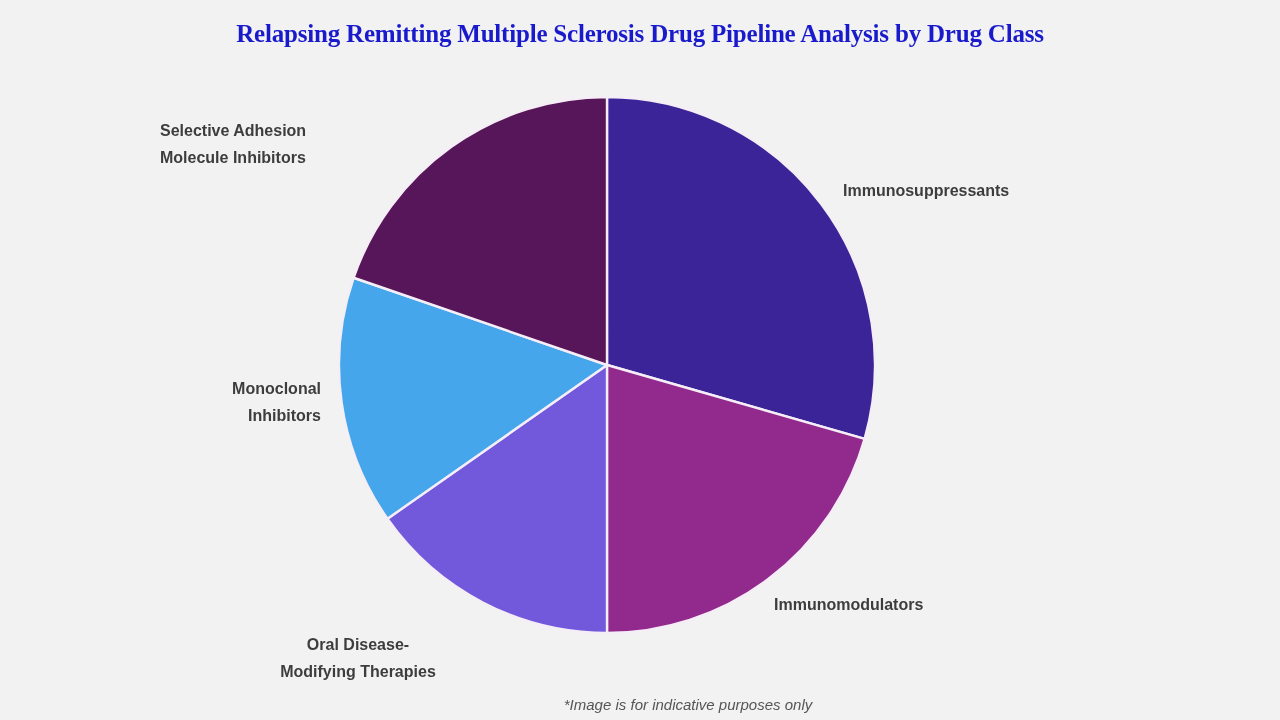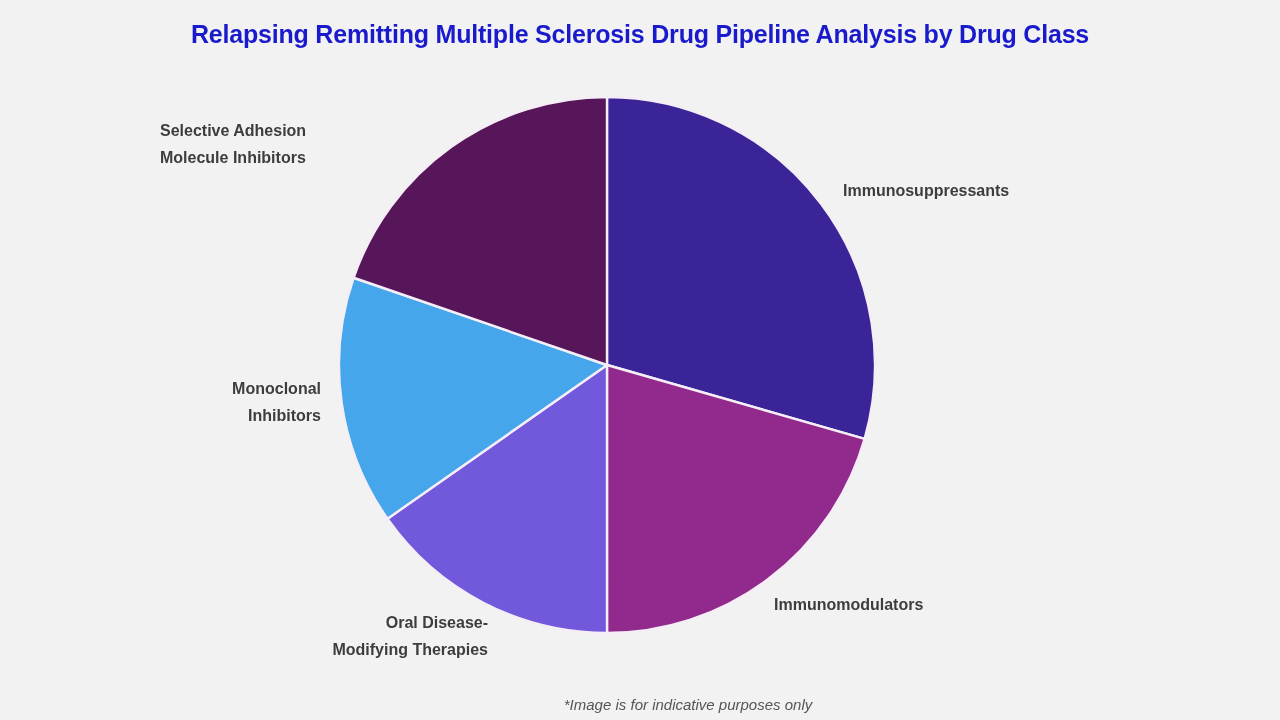--- a/index.html
+++ b/index.html
@@ -24,39 +24,40 @@
     position: absolute;
     top: 20px;
     left: 0;
     width: 1280px;
     text-align: center;
     font-size: 25px;
     font-weight: bold;
     color: #1a1acd;
     letter-spacing: -0.2px;
     white-space: nowrap;
+    font-family: Liberation Serif, serif;
   }
   .pie-wrap {
     position: absolute;
     left: 0;
     top: 0;
     width: 1280px;
     height: 720px;
   }
   .slice-label {
     position: absolute;
     font-size: 16px;
     font-weight: bold;
     color: #3d3d3d;
     line-height: 1.66;
     white-space: pre-line;
   }
   .slice-label.anchor-right { text-align: right; }
   .slice-label.anchor-left  { text-align: left; }
-  .slice-label.anchor-center{ text-align: right; }
+  .slice-label.anchor-center{ text-align: center; margin-top: 22px; }
 
   #label-immunosuppressants {
     left: 843px; top: 178px;
   }
   #label-immunomodulators {
     left: 774px; top: 592px;
   }
   #label-oral-dmt {
     left: 228px; top: 610px; width: 260px;
   }

